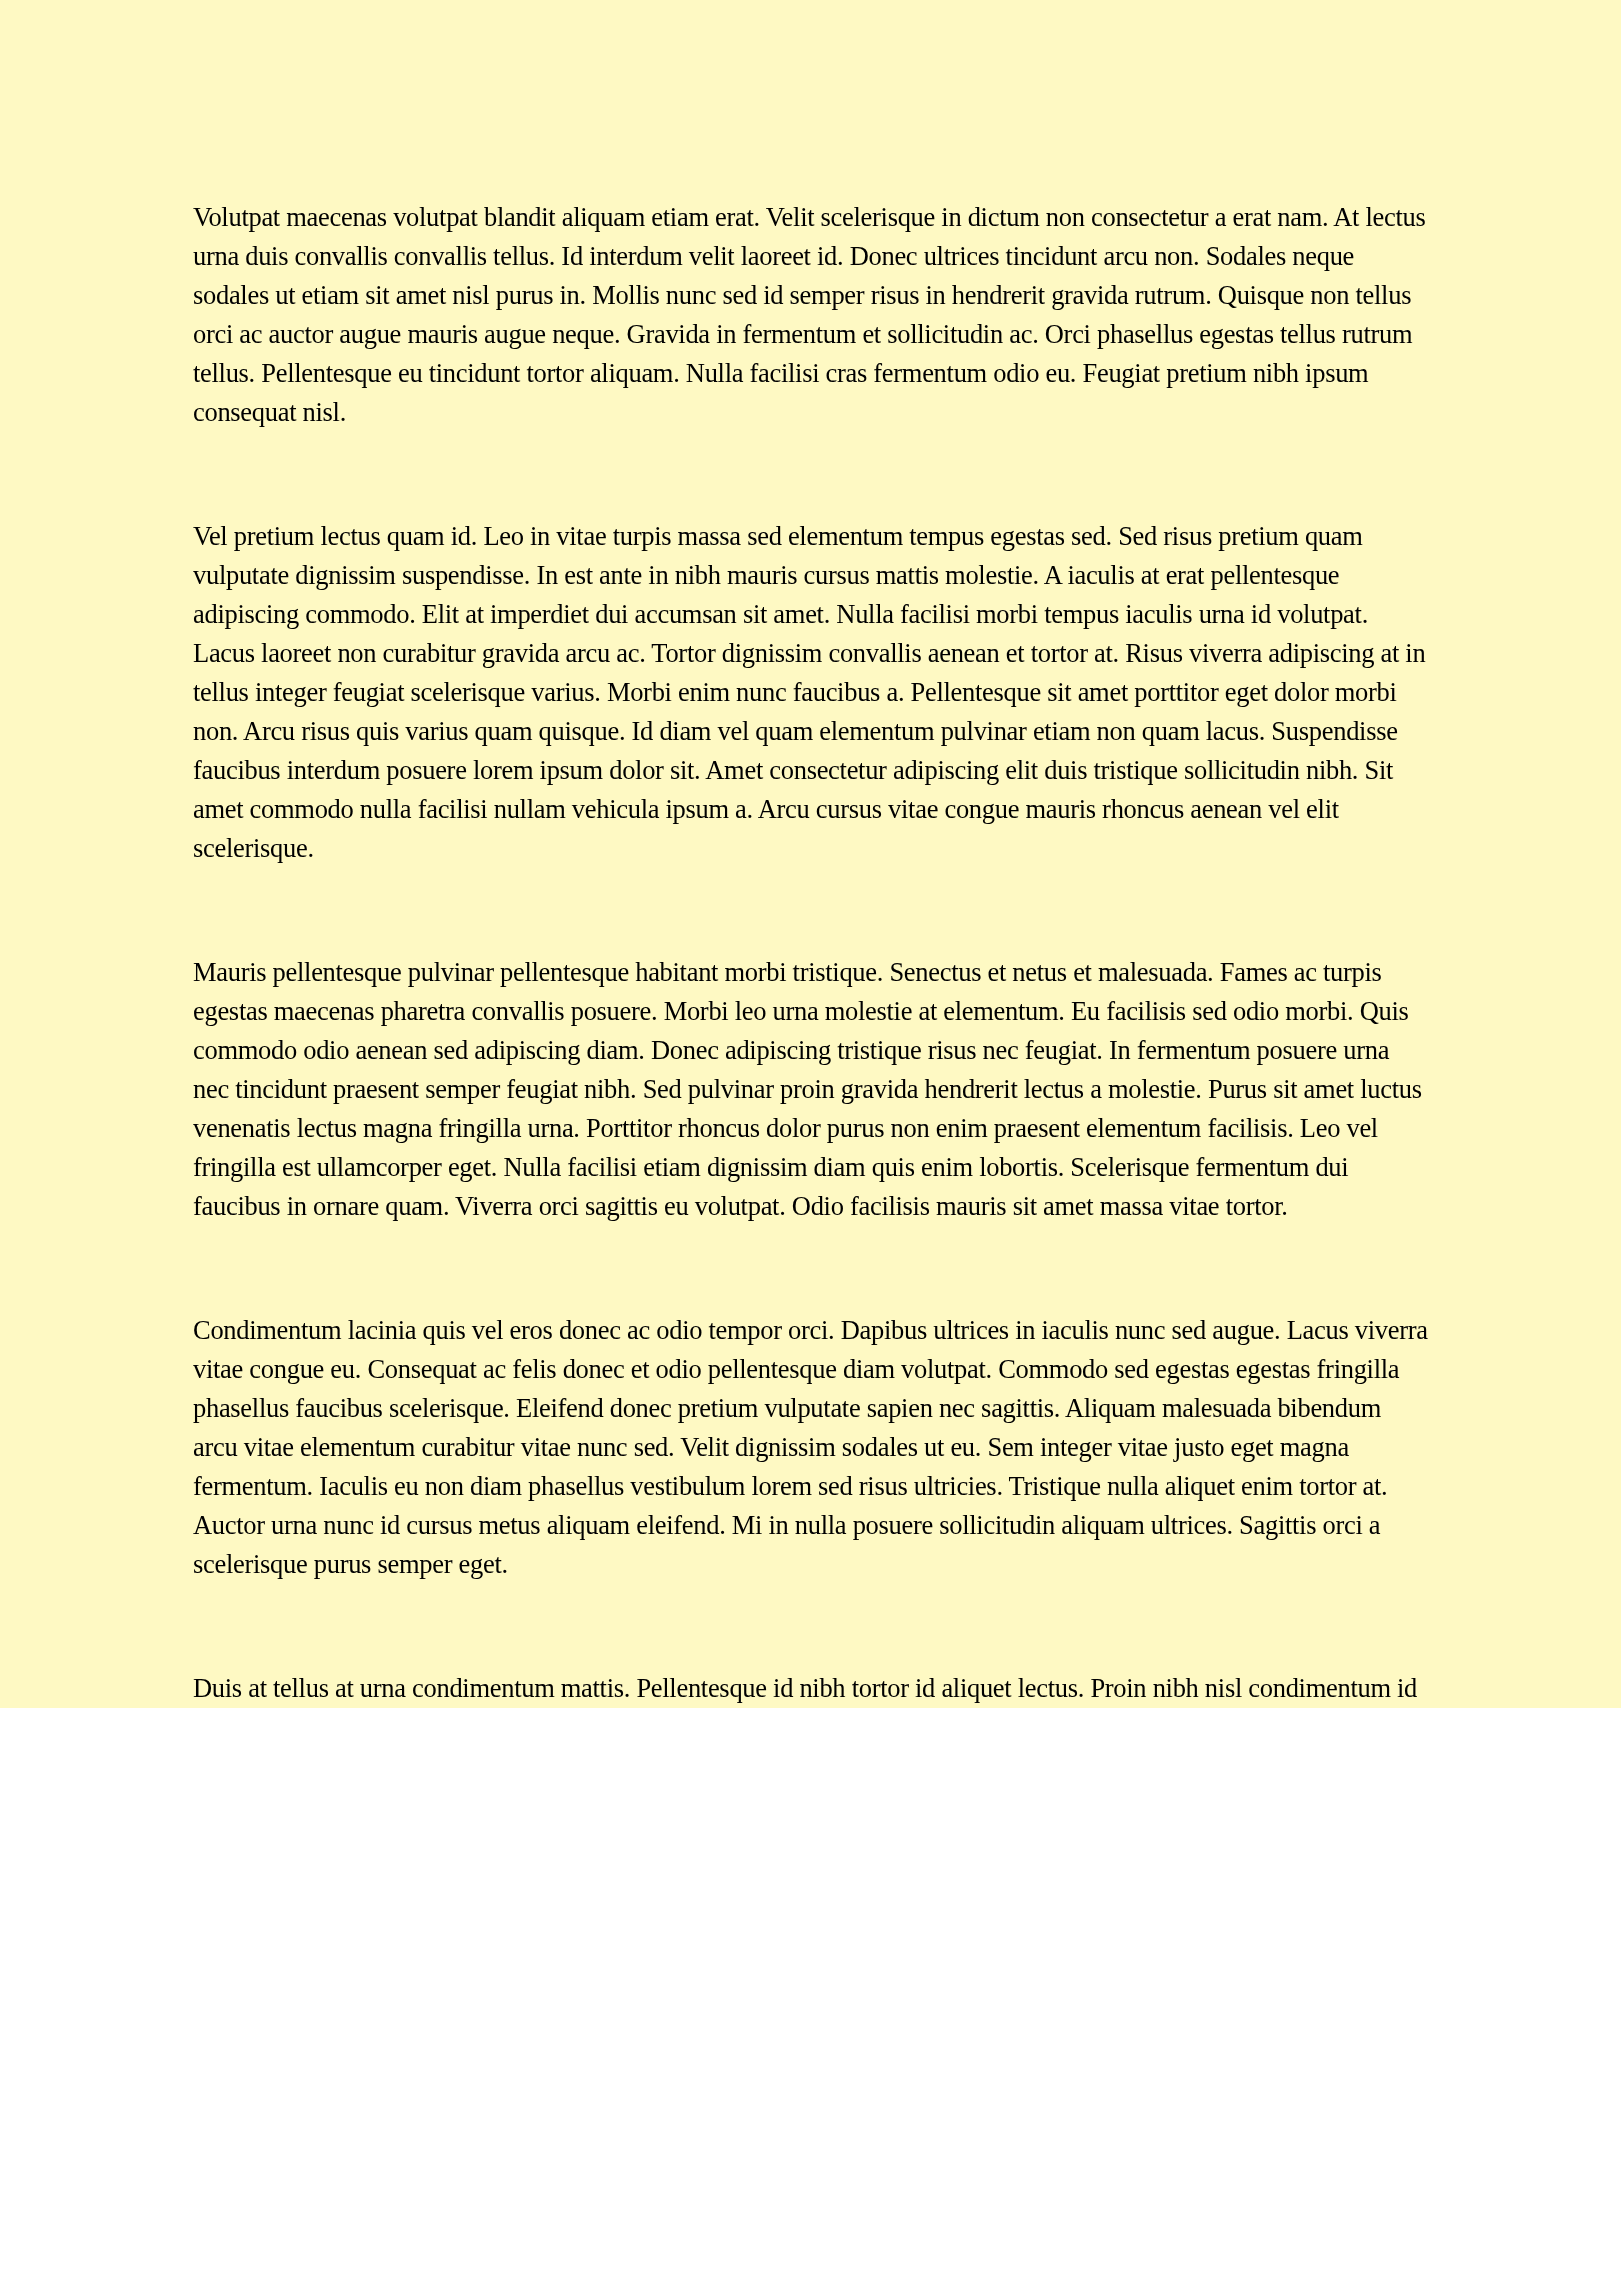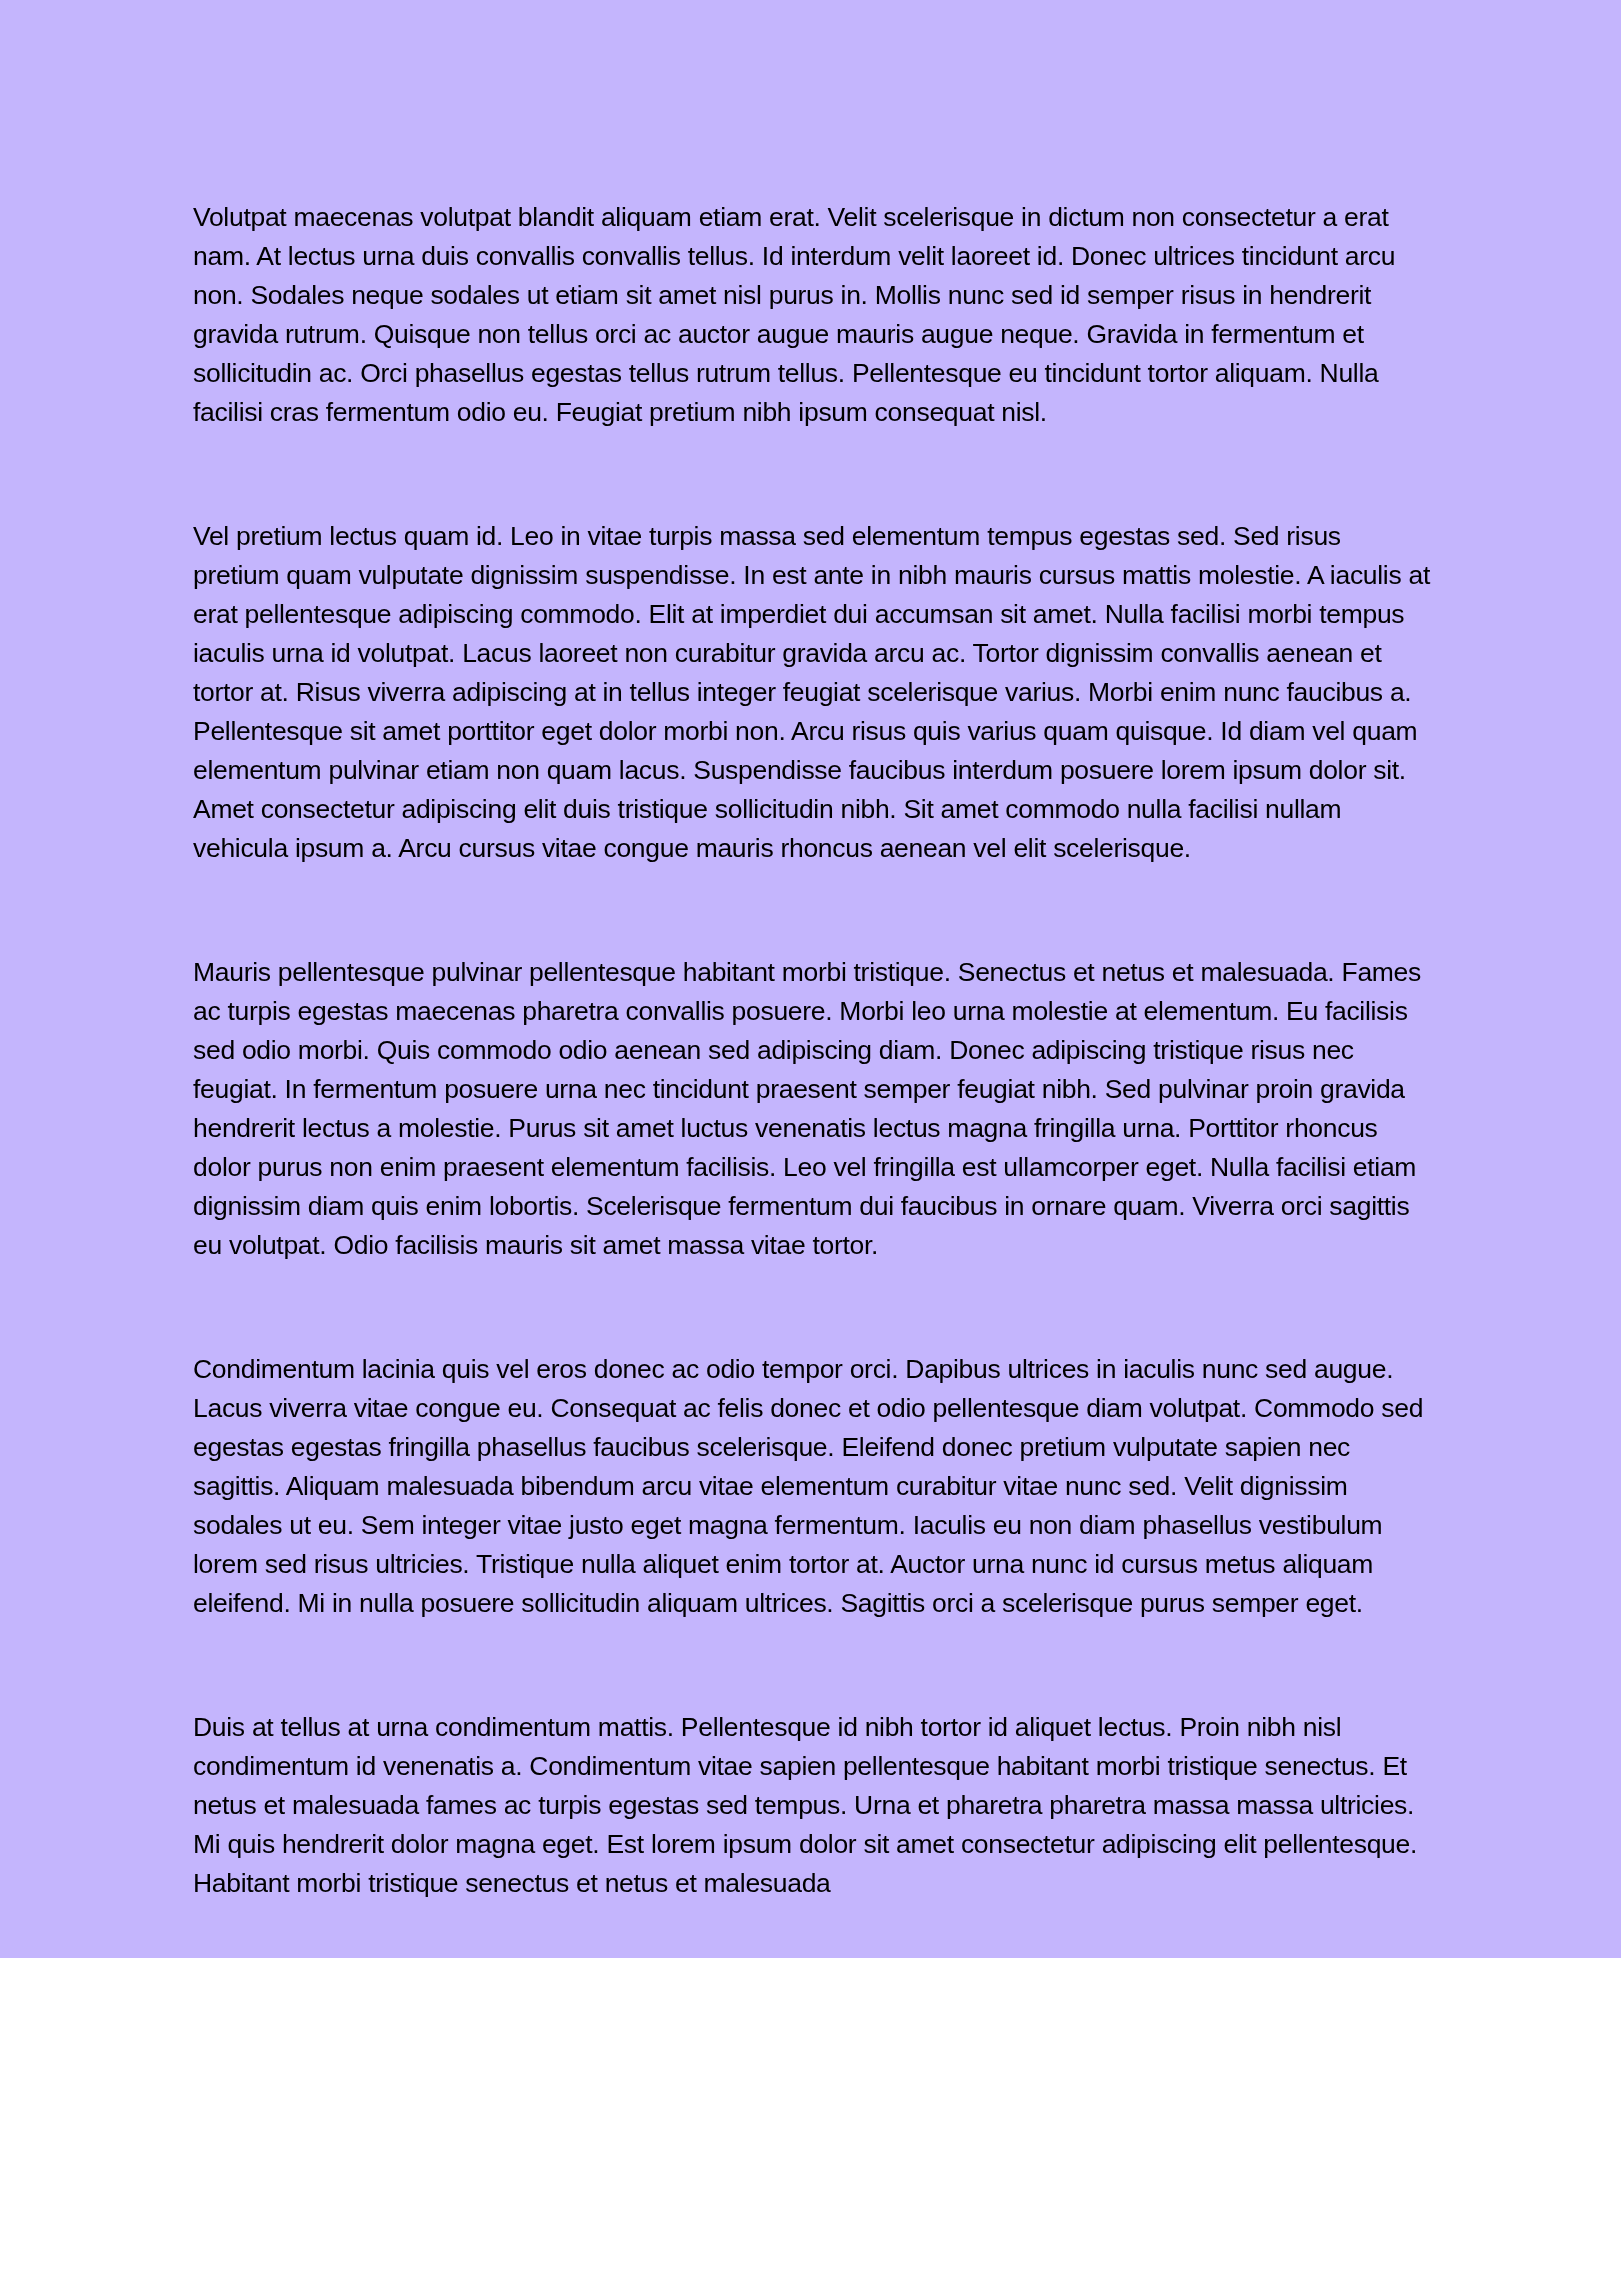--- a/index.html
+++ b/index.html
@@ -4,23 +4,24 @@
 <style>
   * { margin: 0; padding: 0; box-sizing: border-box; }
   html, body {
     width: 1621px;
     background: #ffffff;
     font-family: "Liberation Sans", sans-serif;
   }
   .page {
     position: relative;
     width: 1621px;
-    height: 1958px;
-    background: #c4b5fd;
+    height: 1708px;
+    background: #fef9c3;
     overflow: hidden;
+    font-family: Liberation Serif, serif;
   }
   .text-block {
     position: absolute;
     left: 193px;
     top: 198px;
     width: 1237px;
   }
   .text-block p {
     font-size: 26.5px;
     letter-spacing: -0.3px;

